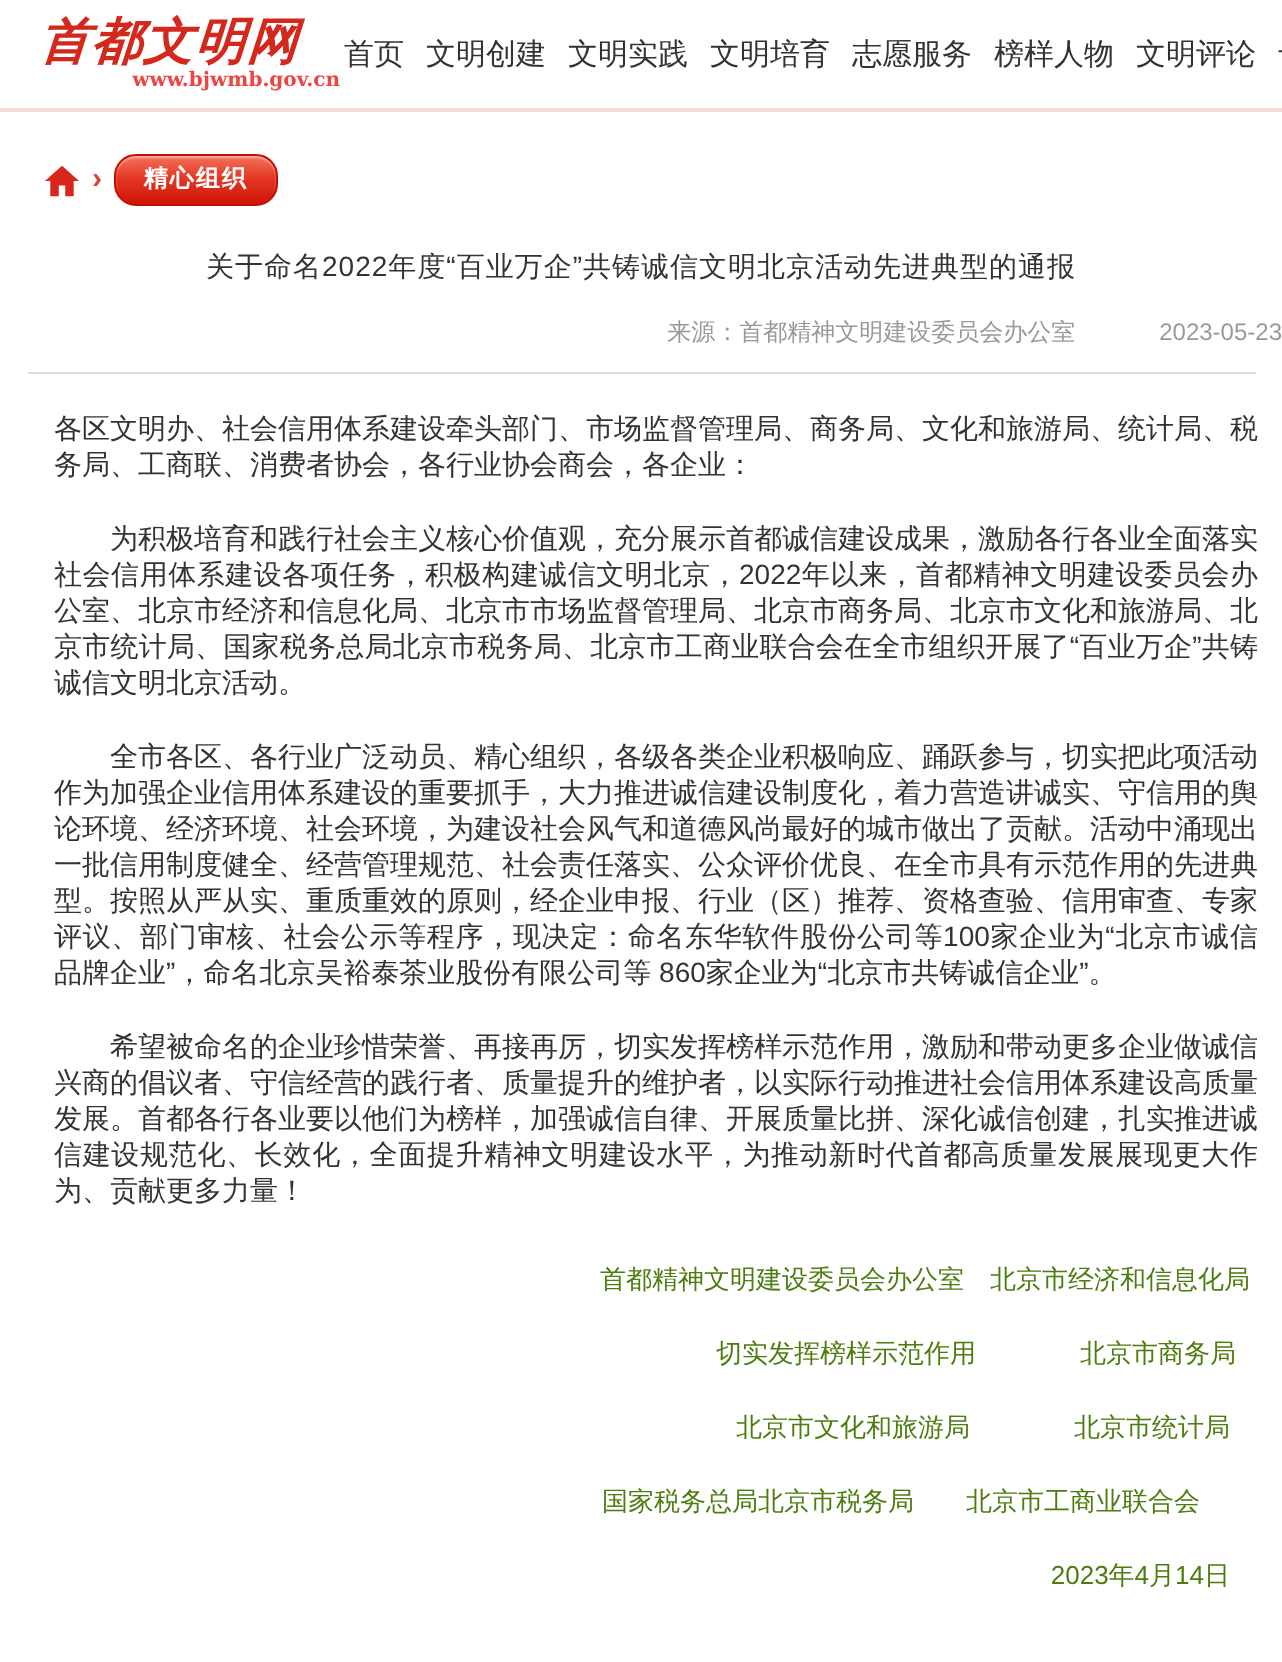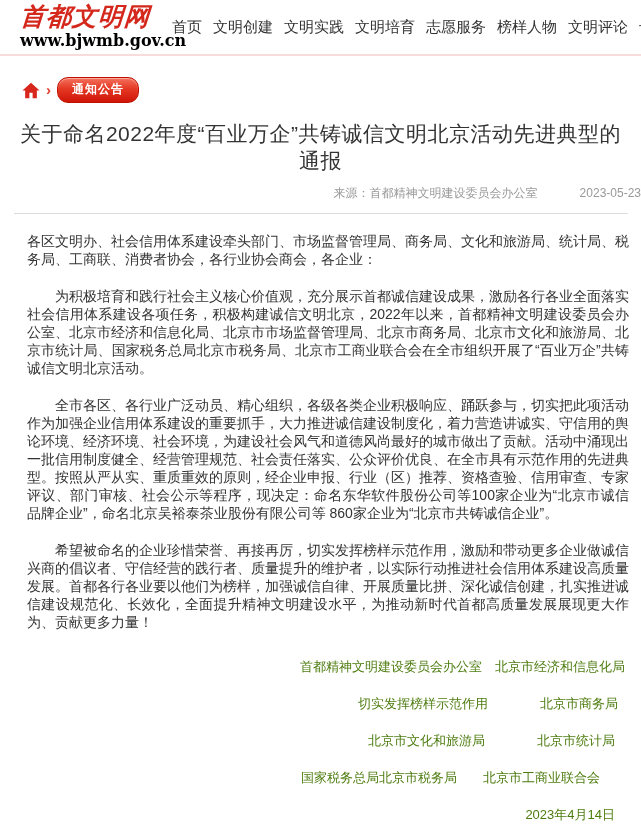--- a/index.html
+++ b/index.html
@@ -31,22 +31,22 @@
     font-weight: bold;
     font-size: 25px;
     line-height: 26px;
     color: #d4281c;
     letter-spacing: 1px;
     transform: skewX(-4deg);
   }
   .logo-url {
     font-family: "DejaVu Serif", serif;
     font-weight: bold;
-    font-size: 16px;
-    color: #000000;
+    font-size: 10px;
+    color: #ef4444;
     margin-top: 1px;
     text-align: right;
   }
   .nav {
     display: flex;
     gap: 11px;
     margin-left: 2px;
     white-space: nowrap;
     flex: 1;
     overflow: hidden;
@@ -83,21 +83,21 @@
     padding: 3px 14px 4px;
     letter-spacing: 1px;
     cursor: pointer;
     box-shadow: inset 0 1px 1px rgba(255,255,255,.45);
   }
 
   
   .article-title {
     margin: 19px 14px 0;
     text-align: center;
-    font-size: 21px;
+    font-size: 14px;
     color: #333;
     letter-spacing: 0.5px;
     line-height: 27px;
   }
   .article-meta {
     margin-top: 11px;
     text-align: right;
     font-size: 12px;
     color: #999;
   }
@@ -170,21 +170,21 @@
       <span class="nav-item">文明评论</span>
       <span class="nav-item">专题</span>
     </div>
   </div>
 
   <div class="breadcrumb">
     <svg class="home-icon" viewBox="0 0 20 18">
       <path d="M10 0.5 L19.5 9 L16.5 9 L16.5 17.5 L11.8 17.5 L11.8 11.5 L8.2 11.5 L8.2 17.5 L3.5 17.5 L3.5 9 L0.5 9 Z" fill="#d9261c"></path>
     </svg>
     <span class="crumb-arrow">›</span>
-    <span class="crumb-badge">通知公告</span>
+    <span class="crumb-badge">精心组织</span>
   </div>
 
   <h1 class="article-title" style="font-weight:normal;">关于命名2022年度“百业万企”共铸诚信文明北京活动先进典型的通报</h1>
   <div class="article-meta">
     <span>来源：</span><span>首都精神文明建设委员会办公室</span><span class="meta-date">2023-05-23</span>
   </div>
   <hr class="head-divider">
 
   <div class="article-body">
     <p>各区文明办、社会信用体系建设牵头部门、市场监督管理局、商务局、文化和旅游局、统计局、税务局、工商联、消费者协会，各行业协会商会，各企业：</p>

